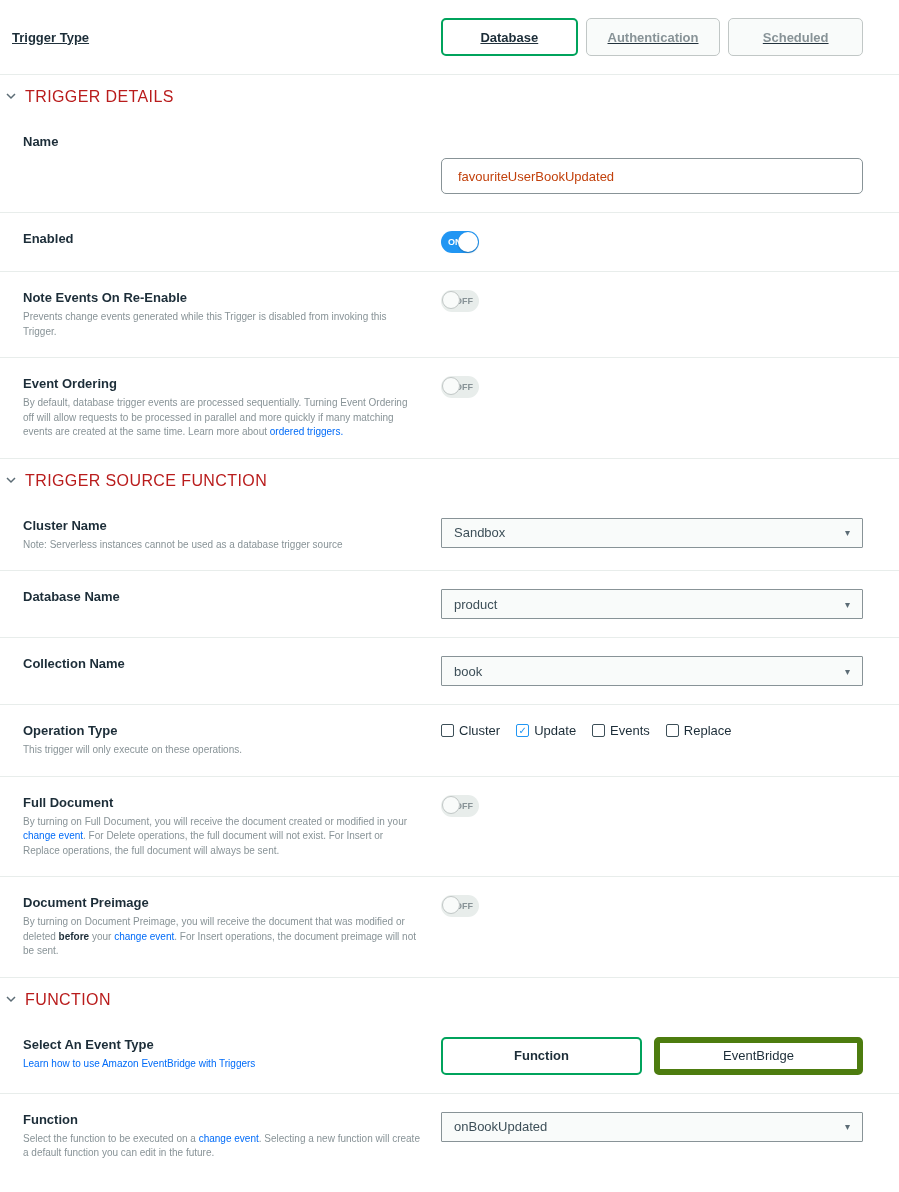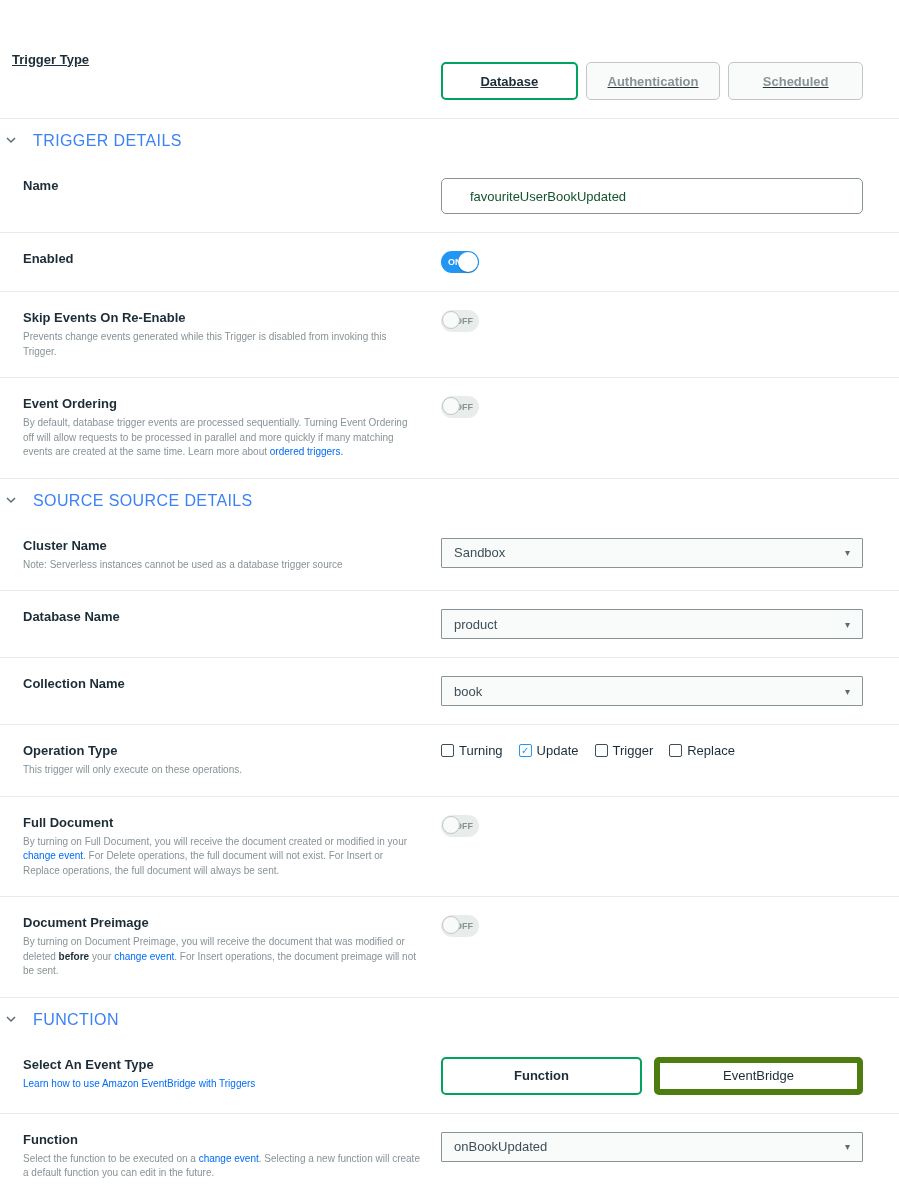--- a/index.html
+++ b/index.html
@@ -65,52 +65,52 @@
     border: 1px solid #C1C7C6;
     background: #F9FBFA;
     color: #889397;
     font-weight: 600;
     font-size: 13px;
     border-radius: 5px;
     display: flex;
     align-items: center;
     justify-content: center;
     cursor: pointer;
-    margin-top: 44px;
   }
   .type-btn.active {
     border: 2px solid #00A35C;
     background: #fff;
     color: #1C2D38;
   }
 
   
   .section {
     display: flex;
     align-items: center;
-    gap: 16px;
+    gap: 8px;
     padding: 13px 0 10px 5px;
-    color: #3b82f6;
+    color: #b91c1c;
     font-weight: 500;
     font-size: 16px;
     letter-spacing: 0.4px;
   }
   .section .chev {
     color: #5C6C75;
   }
 
   
   .text-input {
     width: 100%;
     height: 36px;
     border: 1px solid #889397;
     border-radius: 5px;
-    padding: 0 28px;
-    font-size: 13px;
-    color: #14532d;
+    padding: 0 16px;
+    font-size: 13px;
+    color: #c2410c;
+    margin-top: 24px;
   }
 
   
   .toggle {
     width: 38px; height: 22px;
     border-radius: 22px;
     position: relative;
     display: inline-flex;
     align-items: center;
     font-size: 9px;
@@ -213,21 +213,21 @@
   <div class="right">
     <div class="toggle on">
       <span>ON</span>
       <span class="knob"></span>
     </div>
   </div>
 </div>
 
 <div class="row">
   <div class="left">
-    <div class="label-main">Skip Events On Re-Enable</div>
+    <div class="label-main">Note Events On Re-Enable</div>
     <div class="label-sub">Prevents change events generated while this Trigger is disabled from invoking this Trigger.</div>
   </div>
   <div class="right">
     <div class="toggle off">
       <span class="knob"></span>
       <span>OFF</span>
     </div>
   </div>
 </div>
 
@@ -246,21 +246,21 @@
     </div>
   </div>
 </div>
 
 <div class="section">
   <span class="chev">
     <svg width="12" height="12" viewBox="0 0 12 12">
         <path d="M2 4 L6 8 L10 4" fill="none" stroke="#5C6C75" stroke-width="1.5"></path>
       </svg>
   </span>
-  <span>SOURCE SOURCE DETAILS</span>
+  <span>TRIGGER SOURCE FUNCTION</span>
 </div>
 
 <div class="row">
   <div class="left">
     <div class="label-main">Cluster Name</div>
     <div class="label-sub">Note: Serverless instances cannot be used as a database trigger source</div>
   </div>
   <div class="right">
     <div class="select">
       <span>Sandbox</span>
@@ -295,29 +295,29 @@
 
 <div class="row">
   <div class="left">
     <div class="label-main">Operation Type</div>
     <div class="label-sub">This trigger will only execute on these operations.</div>
   </div>
   <div class="right">
     <div class="checks">
       <label>
           <span class="cb"></span>
-          <span>Turning</span>
+          <span>Cluster</span>
         </label>
       <label>
           <span class="cb checked">✓</span>
           <span>Update</span>
         </label>
       <label>
           <span class="cb"></span>
-          <span>Trigger</span>
+          <span>Events</span>
         </label>
       <label>
           <span class="cb"></span>
           <span>Replace</span>
         </label>
     </div>
   </div>
 </div>
 
 <div class="row">

